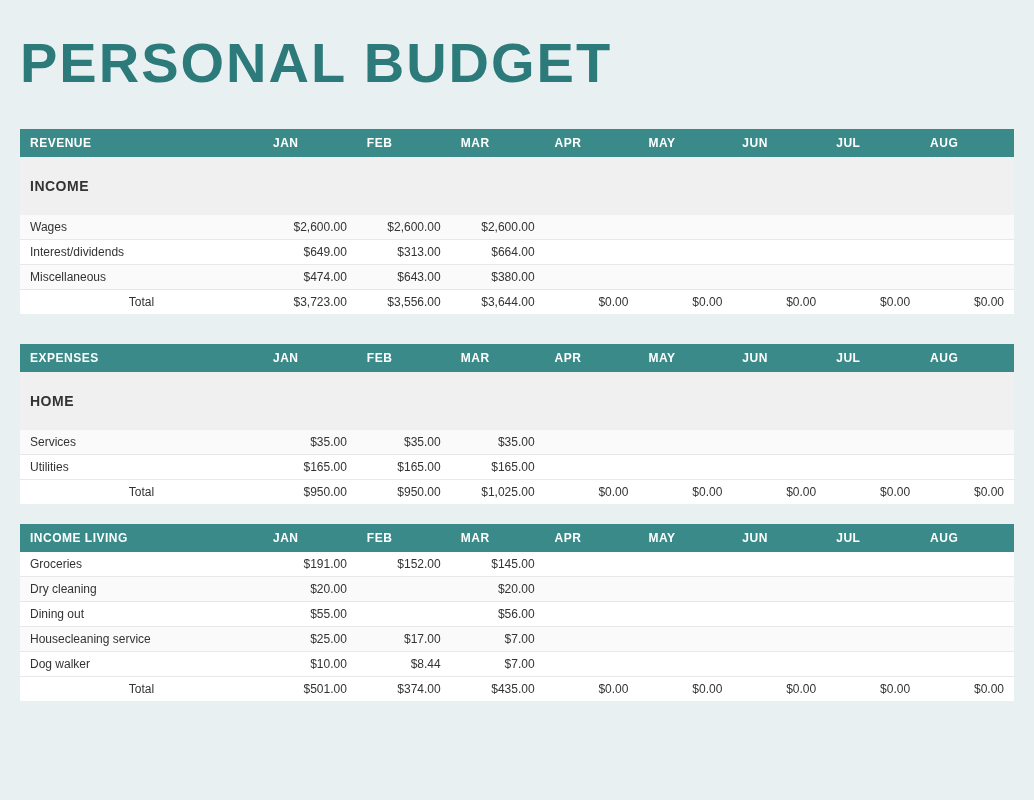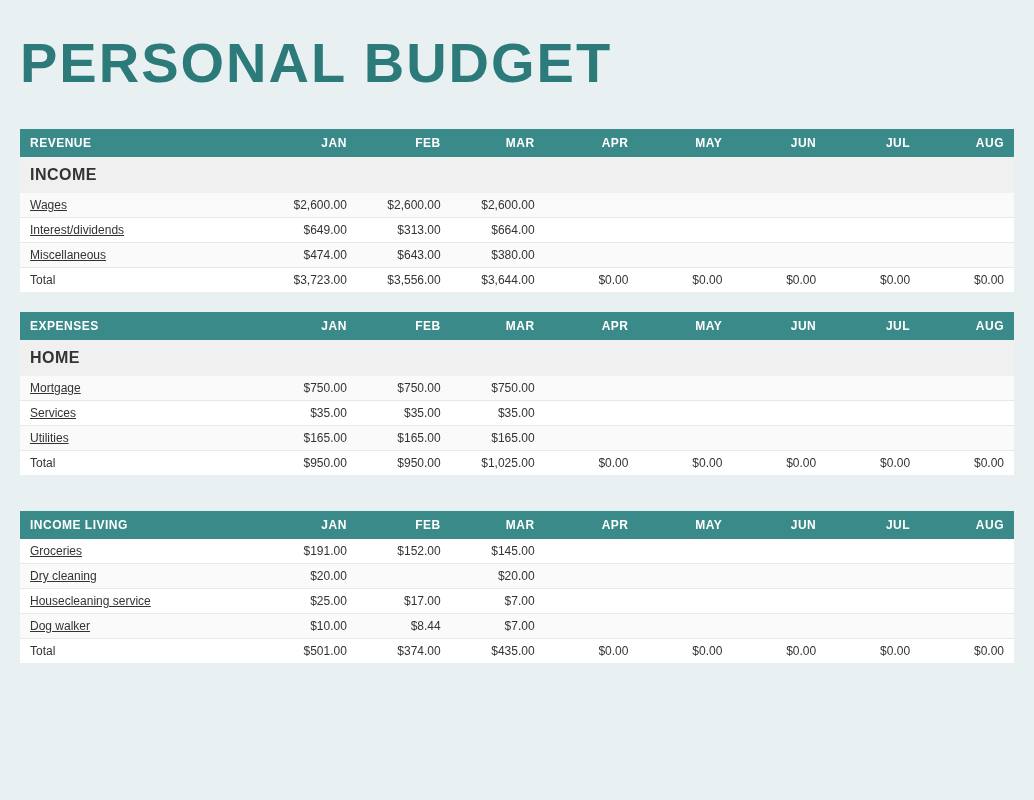--- a/index.html
+++ b/index.html
@@ -22,67 +22,66 @@
       width: 100%;
       border-collapse: collapse;
       background: #fff;
     }
     .header-row th {
       background-color: #3a8a8a;
       color: #fff;
       font-weight: 700;
       font-size: 12px;
       padding: 7px 10px;
-      text-align: right;
+      text-align: left;
       letter-spacing: 0.5px;
     }
     .header-row th:first-child {
       text-align: left;
     }
     .subheader-row td {
       background-color: #f0f0f0;
       font-weight: 700;
-      font-size: 16px;
-      padding: 9px 10px;
+      font-size: 14px;
+      padding: 21px 10px;
       color: #333;
       letter-spacing: 0.5px;
     }
     .data-row td {
       padding: 5px 10px;
       text-align: right;
       border-bottom: 1px solid #e8e8e8;
       color: #333;
       font-size: 12px;
     }
     .data-row td:first-child {
       text-align: left;
-      text-decoration: underline;
     }
     .total-row td {
       padding: 5px 10px;
       text-align: right;
       font-size: 12px;
       color: #333;
       border-top: 1px solid #ccc;
     }
     .total-row td:first-child {
-      text-align: left;
+      text-align: center;
     }
     .data-row:nth-child(even) {
       background-color: #fafafa;
     }
     .col-label { width: 22%; }
     .col-month { width: 8.5%; }
   </style>
 </head>
 <body>
 
 <h1 class="page-title">PERSONAL BUDGET</h1>
 
-<table style="margin-bottom:20px;">
+<table style="margin-bottom:30px;">
   <thead>
     <tr class="header-row">
       <th class="col-label">REVENUE</th>
       <th class="col-month">JAN</th>
       <th class="col-month">FEB</th>
       <th class="col-month">MAR</th>
       <th class="col-month">APR</th>
       <th class="col-month">MAY</th>
       <th class="col-month">JUN</th>
       <th class="col-month">JUL</th>
@@ -133,48 +132,37 @@
       <td>$3,644.00</td>
       <td>$0.00</td>
       <td>$0.00</td>
       <td>$0.00</td>
       <td>$0.00</td>
       <td>$0.00</td>
     </tr>
   </tbody>
 </table>
 
-<table style="margin-bottom:36px;">
+<table style="margin-bottom:20px;">
   <thead>
     <tr class="header-row">
       <th class="col-label">EXPENSES</th>
       <th class="col-month">JAN</th>
       <th class="col-month">FEB</th>
       <th class="col-month">MAR</th>
       <th class="col-month">APR</th>
       <th class="col-month">MAY</th>
       <th class="col-month">JUN</th>
       <th class="col-month">JUL</th>
       <th class="col-month">AUG</th>
     </tr>
   </thead>
   <tbody>
     <tr class="subheader-row">
       <td colspan="9">HOME</td>
-    </tr>
-    <tr class="data-row">
-      <td>Mortgage</td>
-      <td>$750.00</td>
-      <td>$750.00</td>
-      <td>$750.00</td>
-      <td></td>
-      <td></td>
-      <td></td>
-      <td></td>
-      <td></td>
     </tr>
     <tr class="data-row">
       <td>Services</td>
       <td>$35.00</td>
       <td>$35.00</td>
       <td>$35.00</td>
       <td></td>
       <td></td>
       <td></td>
       <td></td>
@@ -236,20 +224,31 @@
       <td>$20.00</td>
       <td></td>
       <td>$20.00</td>
       <td></td>
       <td></td>
       <td></td>
       <td></td>
       <td></td>
     </tr>
     <tr class="data-row">
+      <td>Dining out</td>
+      <td>$55.00</td>
+      <td></td>
+      <td>$56.00</td>
+      <td></td>
+      <td></td>
+      <td></td>
+      <td></td>
+      <td></td>
+    </tr>
+    <tr class="data-row">
       <td>Housecleaning service</td>
       <td>$25.00</td>
       <td>$17.00</td>
       <td>$7.00</td>
       <td></td>
       <td></td>
       <td></td>
       <td></td>
       <td></td>
     </tr>

